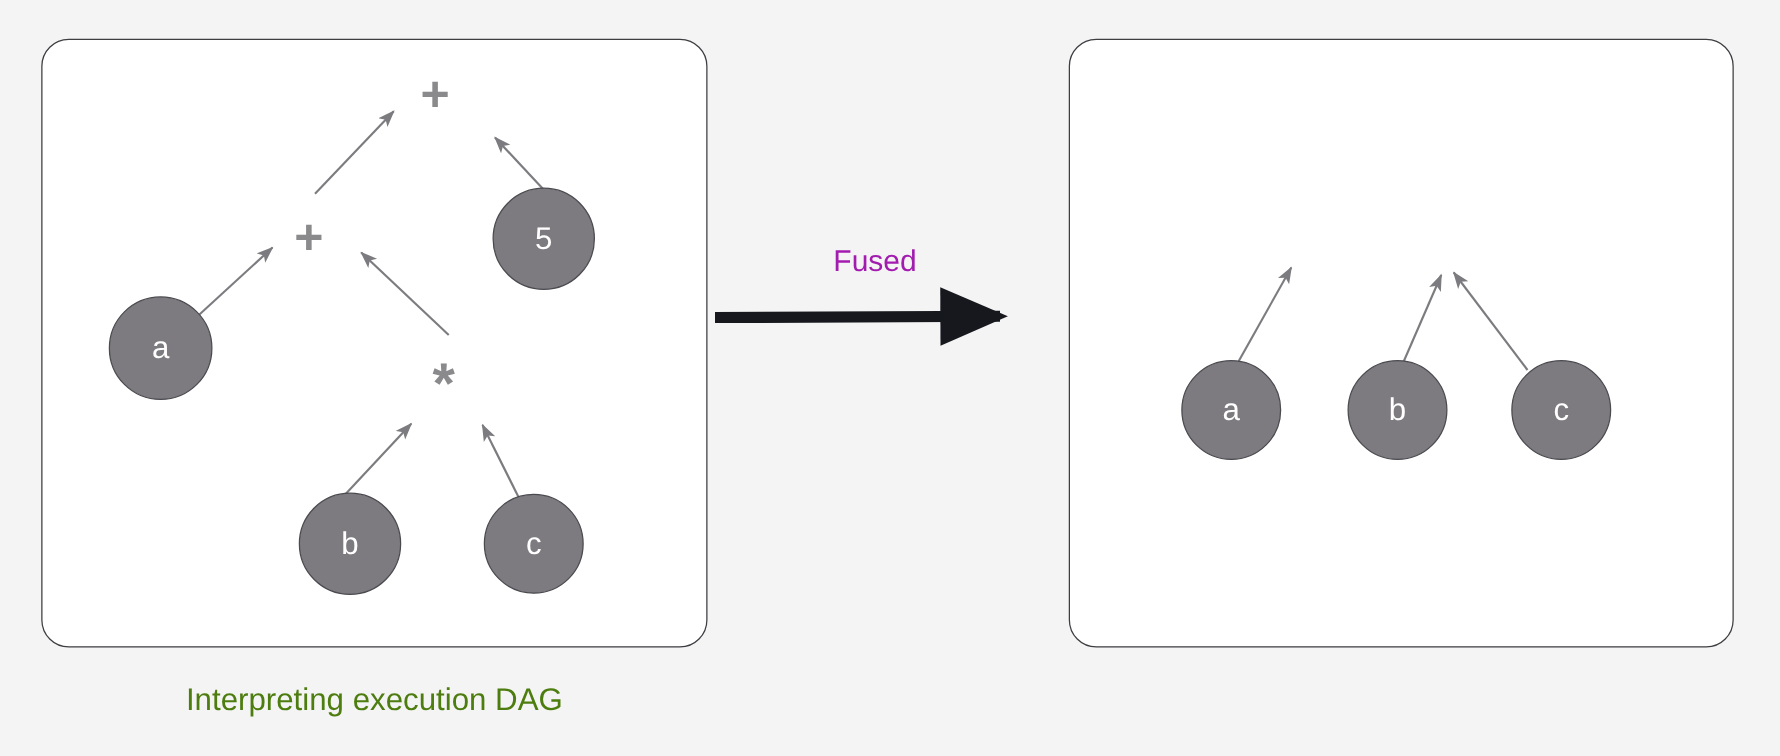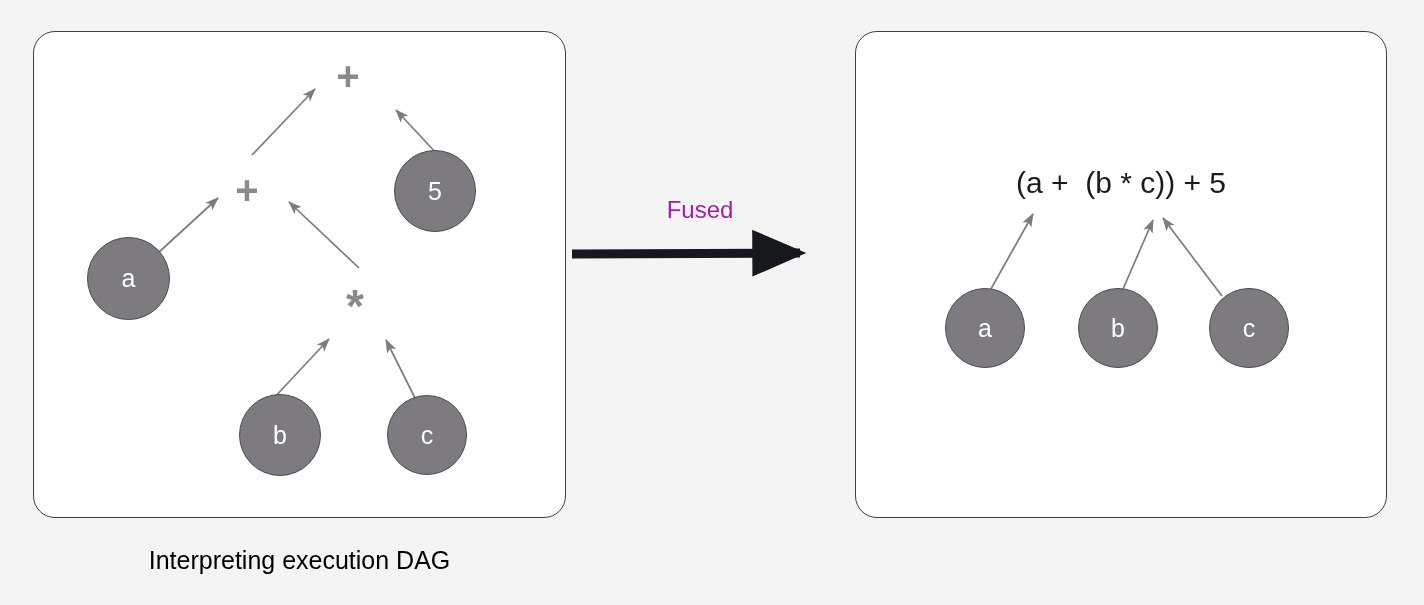--- a/index.html
+++ b/index.html
@@ -29,21 +29,21 @@
     background: #ffffff;
     border: 1.6px solid #3d3d42;
     border-radius: 22px;
     box-sizing: border-box;
   }
   #panel-left  { left: 33px;  top: 31px; width: 533px; height: 487px; }
   #panel-right { left: 855px; top: 31px; width: 532px; height: 487px; }
 
   .caption {
     position: absolute;
-    color: #000000;
+    color: #4d7c0f;
     font-size: 25px;
     line-height: 30px;
     text-align: center;
     white-space: nowrap;
   }
   #caption-left  { left: 33px;  top: 545px; width: 533px; }
   #caption-right { left: 855px; top: 545px; width: 532px; }
 
   .node {
     position: absolute;
@@ -161,21 +161,20 @@
   <div class="node" style="left:387px; top:395px; width:80px; height:80px;">
     <span>c</span>
   </div>
 
   <div class="node" style="left:394px; top:150px; width:82px; height:82px;">
     <span>5</span>
   </div>
 
   <div class="fused-label" style="left:600px; top:192px; width:200px;">Fused</div>
 
-  <div class="expr" style="left:905px; top:165px; width:432px;">(a +  (b * c)) + 5</div>
 
   <div class="node" style="left:945px; top:288px; width:80px; height:80px;">
     <span>a</span>
   </div>
 
   <div class="node" style="left:1078px; top:288px; width:80px; height:80px;">
     <span>b</span>
   </div>
 
   <div class="node" style="left:1209px; top:288px; width:80px; height:80px;">

